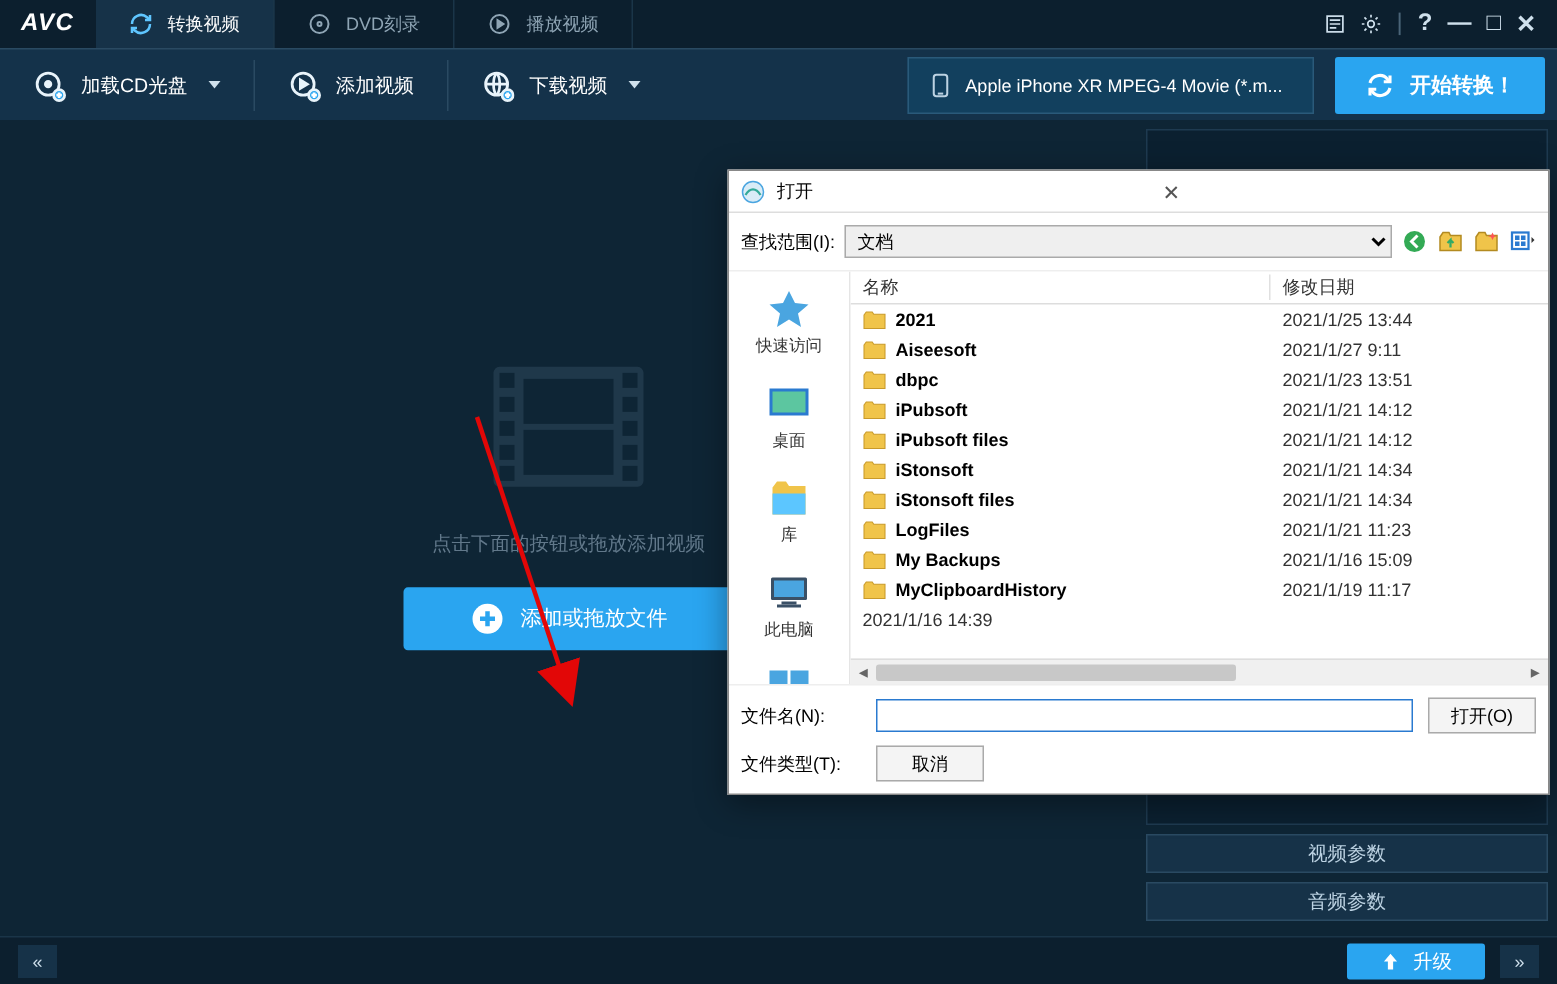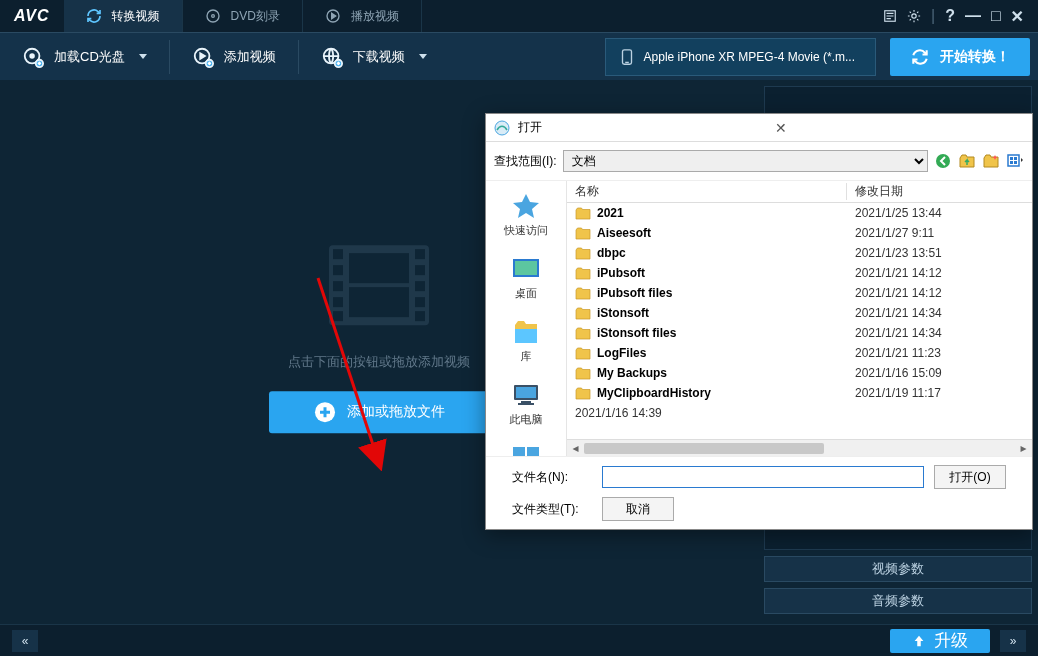--- a/index.html
+++ b/index.html
@@ -25,21 +25,21 @@
 .addzone { position:absolute; left:50%; top:50%; transform:translate(-50%,-58%); text-align:center; color:#61788a; }
 .filmicon { width:120px; height:100px; margin:0 auto 14px; opacity:.4; }
 .addtip { font-size:13px; margin-bottom:20px; }
 .addbtn { display:flex; align-items:center; justify-content:center; gap:10px; width:220px; height:42px; background:#2aa5f0; color:#fff; font-size:14px; border-radius:3px; margin:0 auto; }
 .arrow { position:absolute; left:300px; top:190px; pointer-events:none; }
 .rightcol { width:280px; display:flex; flex-direction:column; padding:6px; gap:6px; }
 .previewbox { flex:1; background:#0b2030; border:1px solid #1e3a50; }
 .parambtn { height:26px; background:#163248; color:#bcd2e2; font-size:13px; display:flex; align-items:center; justify-content:center; border:1px solid #2a4a62; }
 .footer { position:absolute; bottom:0; left:0; right:0; height:32px; background:#0c1f2e; display:flex; align-items:center; padding:0 12px; border-top:1px solid #1a3548; }
 .footbtn { width:26px; height:22px; background:#163248; color:#cfe0ec; display:flex; align-items:center; justify-content:center; font-size:12px; margin-right:8px; }
-.upgrade { margin-left:auto; display:flex; align-items:center; gap:8px; background:#2aa5f0; color:#fff; font-size:17px; height:24px; padding:0 22px; border-radius:2px; }
+.upgrade { margin-left:auto; display:flex; align-items:center; gap:8px; background:#2aa5f0; color:#fff; font-size:13px; height:24px; padding:0 22px; border-radius:2px; }
 
 .dlg { position:absolute; left:485px; top:113px; width:548px; height:417px; background:#fff; border:1px solid #888; box-shadow:0 5px 20px rgba(0,0,0,.4); display:flex; flex-direction:column; font-size:12px; }
 .dlgtitle { height:28px; display:flex; align-items:center; padding:0 8px; gap:8px; border-bottom:1px solid #ddd; }
 .dlgtitle span { flex:1; }
 .dlgclose { font-size:14px; color:#555; }
 .dlgtop { display:flex; align-items:center; gap:6px; padding:8px; border-bottom:1px solid #eee; }
 .dlgtop select { flex:1; height:22px; border:1px solid #aaa; font-size:12px; padding:0 4px; }
 .dlgtop .tico { width:18px; height:18px; }
 .dlgbody { flex:1; display:flex; overflow:hidden; }
 .dlgside { width:80px; display:flex; flex-direction:column; align-items:center; padding-top:6px; gap:4px; color:#333; }
@@ -52,21 +52,21 @@
 .listhead .c2 { flex:1; padding-left:8px; display:flex; align-items:center; gap:6px; }
 .listrows { overflow:hidden; height:238px; }
 .row { display:flex; align-items:center; height:20px; }
 .row .c1 { width:280px; display:flex; align-items:center; gap:6px; padding-left:8px;font-weight:bold; }
 .row .c2 { flex:1; padding-left:8px; color:#333; }
 .foldericon { width:16px; height:13px; }
 .dlgscroll { position:absolute; left:0; right:0; bottom:0; height:17px; background:#f0f0f0; border-top:1px solid #ddd; display:flex; align-items:center; }
 .dlgscroll .sbtn { width:17px; height:15px; display:flex; align-items:center; justify-content:center; color:#666; }
 .dlgscroll .track { flex:1; height:15px; position:relative; }
 .dlgscroll .thumb { position:absolute; left:0; top:2px; height:11px; width:240px; background:#c8c8c8; border-radius:2px; }
-.dlgbottom { padding:8px 26px; display:flex; flex-direction:column; gap:8px; border-top:1px solid #eee; }
+.dlgbottom { padding:8px 8px; display:flex; flex-direction:column; gap:8px; border-top:1px solid #eee; }
 .dlgrow { display:flex; align-items:center; gap:10px; }
 .dlgrow label { width:80px; }
 .dlgrow input,.dlgrow select { flex:1; height:22px; border:1px solid #888; font-size:12px; padding:0 4px; font-family:"SimSun",monospace; }
 .dlgrow input { border-color:#2a7ad0; }
 .dlgbtn { width:72px; height:24px; border:1px solid #aaa; background:#f4f4f4; font-size:12px; }
 </style>
 </head>
 <body>
 
 <div class="titlebar">

